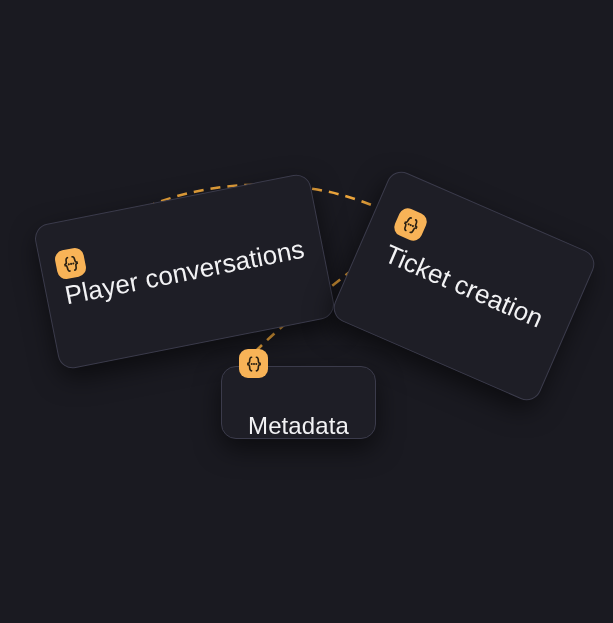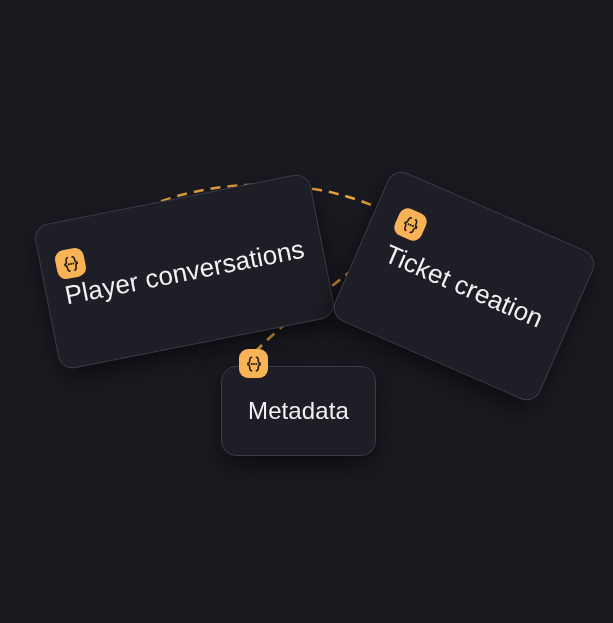--- a/index.html
+++ b/index.html
@@ -82,22 +82,23 @@
     width: 224px;
     height: 162px;
     transform: rotate(23.5deg);
   }
   #node-ticket .node-label { font-size: 26px; }
 
   #node-metadata {
     left: 221px;
     top: 366px;
     width: 155px;
-    height: 90px;
+    height: 73px;
     transform: rotate(0deg);
+    align-items: flex-end;
   }
   #node-metadata .node-label { font-size: 24px; }
 
   
   .badge {
     position: absolute;
     z-index: 3;
     width: 29px;
     height: 29px;
     border-radius: 9px;

